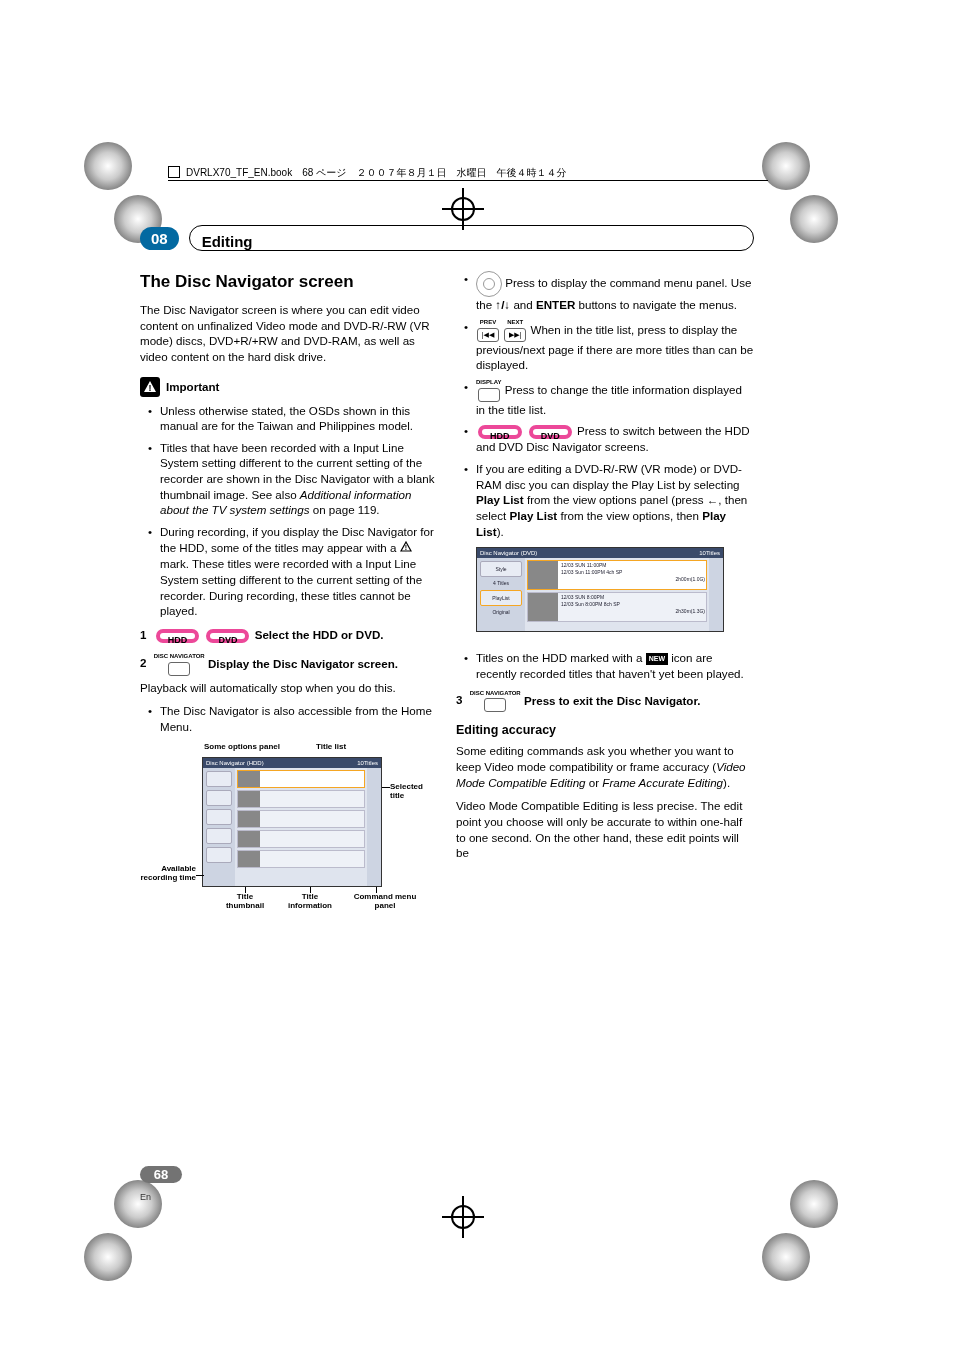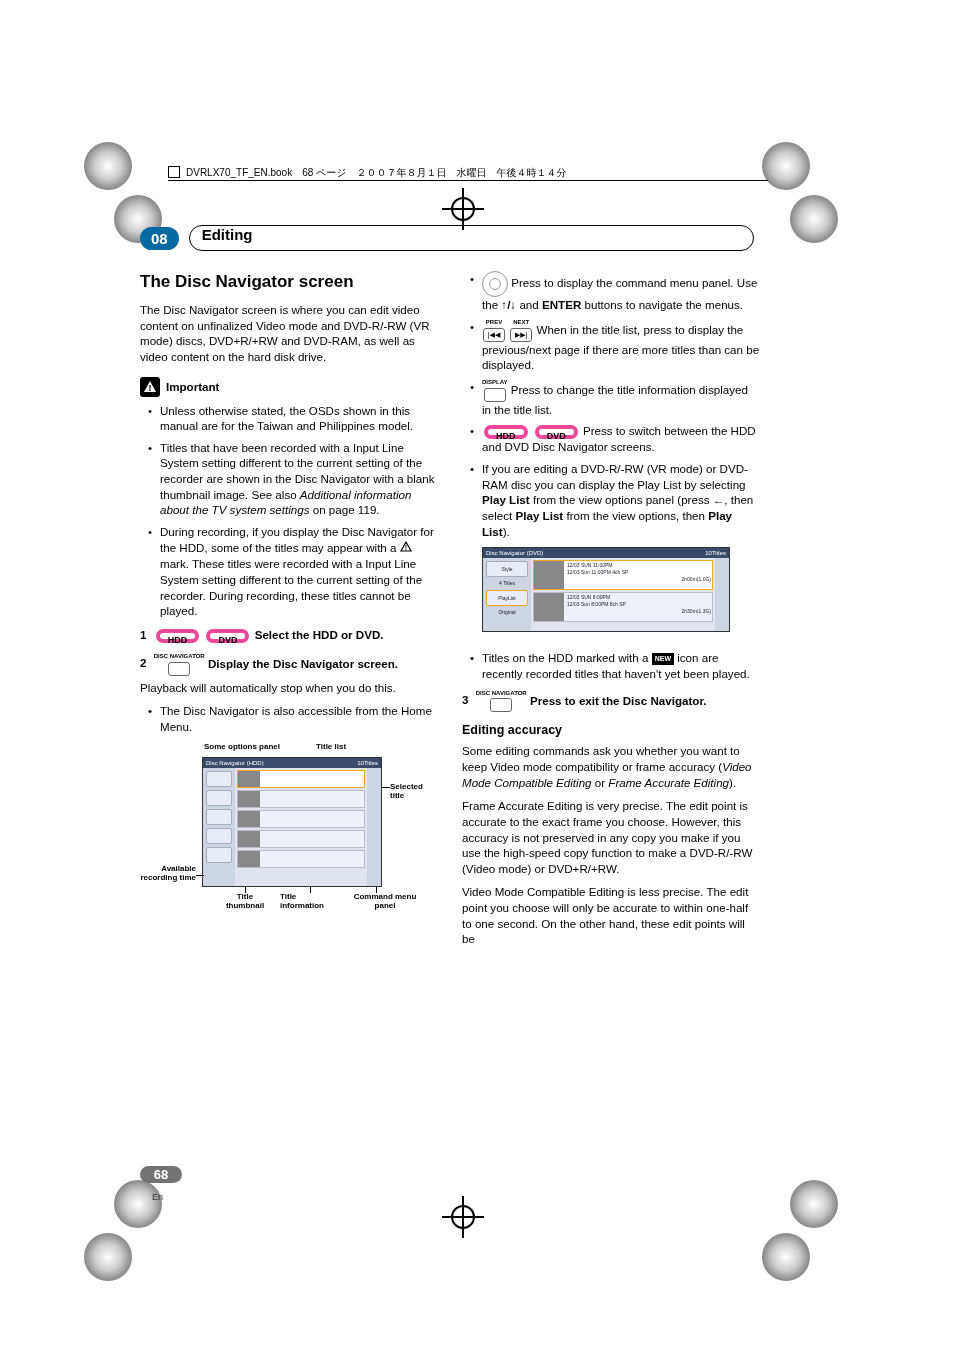--- a/index.html
+++ b/index.html
@@ -30,28 +30,28 @@
     font-weight: bold;
     font-size: 15px;
     padding: 3px 11px;
   }
   .section-title-box {
     border: 1.5px solid #000;
     border-radius: 16px;
     height: 26px;
     flex: 1;
     display: flex;
-    align-items: flex-start;
+    align-items: flex-end;
     padding-left: 12px;
     font-weight: bold;
     font-size: 15px;
   }
   .cols {
     display: flex;
-    gap: 24px;
+    gap: 18px;
   }
   .col { width: 298px; font-size: 11.6px; line-height: 1.35; }
   .h2 { font-size: 17px; font-weight: bold; margin-bottom: 8px; }
   .h3 { font-size: 12.5px; font-weight: bold; margin: 10px 0 4px; }
   p { margin-bottom: 8px; }
   .italic { font-style: italic; }
   .bold { font-weight: bold; }
   ul.bullets { list-style: none; margin-left: 10px; margin-bottom: 8px; }
   ul.bullets > li { position: relative; padding-left: 10px; margin-bottom: 6px; }
   ul.bullets > li:before { content: "•"; position: absolute; left: -2px; top: 0; }
@@ -104,21 +104,21 @@
   .nav-arrow{width:14px;background:#cdd4e2;}
   .lead-line { position:absolute; background:#000; height:1px; }
   
   .diagram2 { position: relative; width: 298px; height: 95px; margin: 8px 0; }
   .pagenum {
     position: absolute; left: 140px; top: 1166px;
     background:#737373; color:#fff; border-radius:12px;
     width:42px; height:17px; display:flex; align-items:center; justify-content:center;
     font-weight:bold; font-size:13px;
   }
-  .enlabel { position:absolute; left:152px; top:1192px; font-size:9px; color:#333; }
+  .enlabel { position:absolute; left:140px; top:1192px; font-size:9px; color:#333; }
   
   .reg { position:absolute; width:34px; height:34px; }
   .reg:before{content:"";position:absolute;inset:5px;border:2px solid #000;border-radius:50%;}
   .reg:after{content:"";position:absolute;left:50%;top:-4px;width:2px;height:42px;background:#000;transform:translateX(-50%);}
   .reg .h{position:absolute;top:50%;left:-4px;height:2px;width:42px;background:#000;transform:translateY(-50%);}
   .corner-shade{position:absolute;width:48px;height:48px;border-radius:50%;
     background:radial-gradient(circle,#fff 0%,#ccc 40%,#888 70%,#fff 100%);}
   .filehead{position:absolute;left:168px;top:166px;font-size:10px;color:#000;display:flex;align-items:flex-start;gap:6px;}
   .book-icon{width:12px;height:12px;border:1px solid #000;}
   .hline{position:absolute;left:168px;top:180px;width:600px;height:1px;background:#000;}
@@ -248,21 +248,21 @@
 
         <span class="dia-label" style="left:250px;top:40px;"><span>Selected title</span></span>
         <div class="lead-line" style="left:242px;top:44px;width:8px;"></div>
 
         <span class="dia-label" style="left:0px;top:122px;text-align:right;width:56px;"><span>Available recording time</span></span>
         <div class="lead-line" style="left:56px;top:132px;width:8px;"></div>
 
         <span class="dia-label" style="left:80px;top:150px;width:50px;text-align:center;">Title thumbnail</span>
         <div class="lead-line" style="left:105px;top:144px;width:1px;height:6px;"></div>
 
-        <span class="dia-label" style="left:140px;top:150px;width:60px;">Title information</span>
+        <span class="dia-label" style="left:140px;top:150px;width:60px;text-align:center;">Title information</span>
         <div class="lead-line" style="left:170px;top:144px;width:1px;height:6px;"></div>
 
         <span class="dia-label" style="left:210px;top:150px;width:70px;text-align:center;">Command menu panel</span>
         <div class="lead-line" style="left:236px;top:144px;width:1px;height:6px;"></div>
       </div>
     </div>
 
     <div class="col">
       <ul class="bullets">
         <li>
@@ -336,20 +336,19 @@
           <span class="tiny-label">DISC NAVIGATOR</span>
           <span class="key-icon"></span>
         </span>
         <span class="bold">Press to exit the Disc Navigator.</span>
       </div>
 
       <div class="h3">Editing accuracy</div>
       <p>
         <span>Some editing commands ask you whether you want to keep Video mode compatibility or frame accuracy (</span><span class="italic">Video Mode Compatible Editing</span><span> or </span><span class="italic">Frame Accurate Editing</span><span>).</span>
       </p>
-      <p>Frame Accurate Editing is very precise. The edit point is accurate to the exact frame you choose. However, this accuracy is not preserved in any copy you make if you use the high-speed copy function to make a DVD-R/-RW (Video mode) or DVD+R/+RW.</p>
       <p>Video Mode Compatible Editing is less precise. The edit point you choose will only be accurate to within one-half to one second. On the other hand, these edit points will be</p>
     </div>
   </div>
 </div>
 
 <div class="pagenum">68</div>
 <div class="enlabel">En</div>
 
 </body></html>

